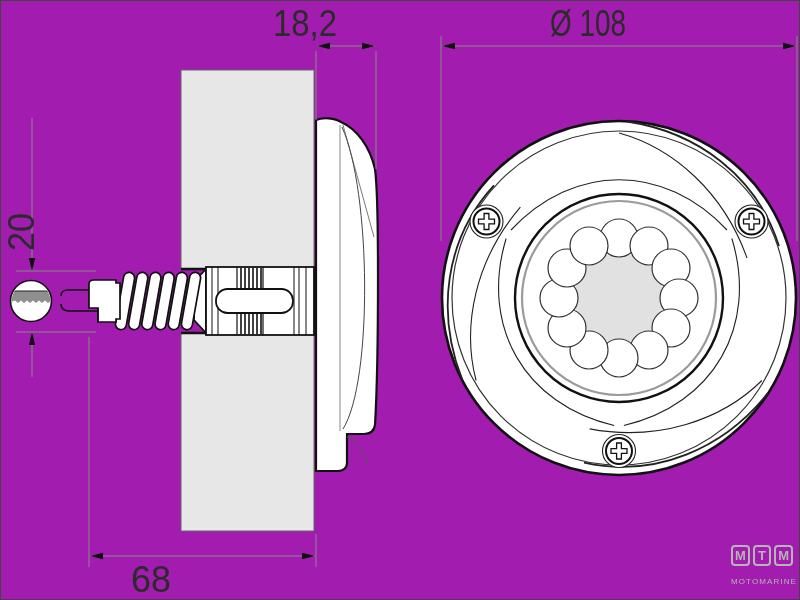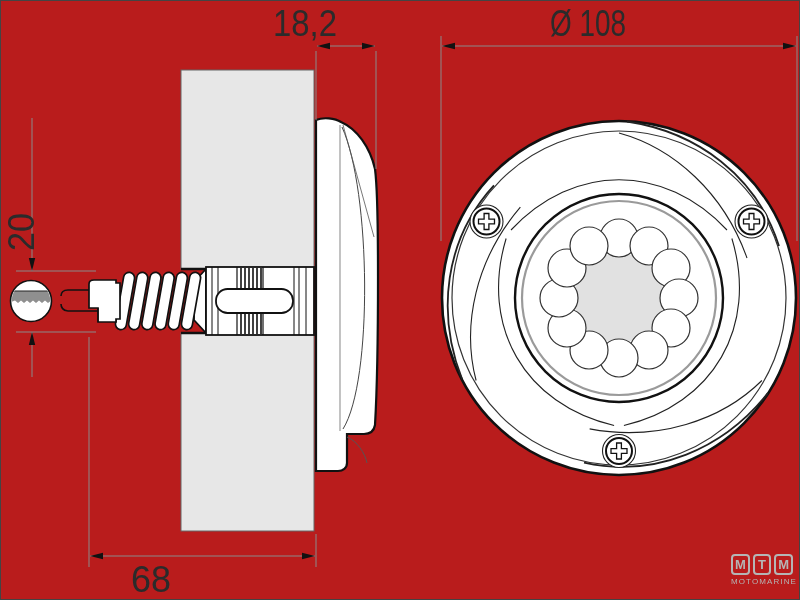--- a/index.html
+++ b/index.html
@@ -1,20 +1,20 @@
 <!DOCTYPE html>
 <html><head>
 <meta charset="utf-8">
 <style>
   html,body{margin:0;padding:0;background:#fff;}
   .canvas{
     position:relative;
     width:798px;height:598px;
     border:1px solid #444;
-    background:#b91c1c;
+    background:#a21caf;
     overflow:hidden;
     font-family:"Liberation Sans",sans-serif;
   }
   svg{position:absolute;left:0;top:0;}
   svg text{
     font-family:"Liberation Sans",sans-serif;
     fill:#2b2b2b;
     font-size:36px;
   }
   .logo{
@@ -33,21 +33,21 @@
     width:15px;height:17px;
     border:2px solid #b5b5b5;
     border-radius:4px;
     color:#b5b5b5;
     font-weight:bold;
     font-size:13px;
     line-height:17px;
     text-align:center;
   }
   .logo-sub{
-    margin-top:2px;
+    margin-top:11px;
     font-size:8px;
     color:#b5b5b5;
     letter-spacing:1.1px;
     white-space:nowrap;
     text-align:right;
   }
 </style>
 </head>
 <body>
 

